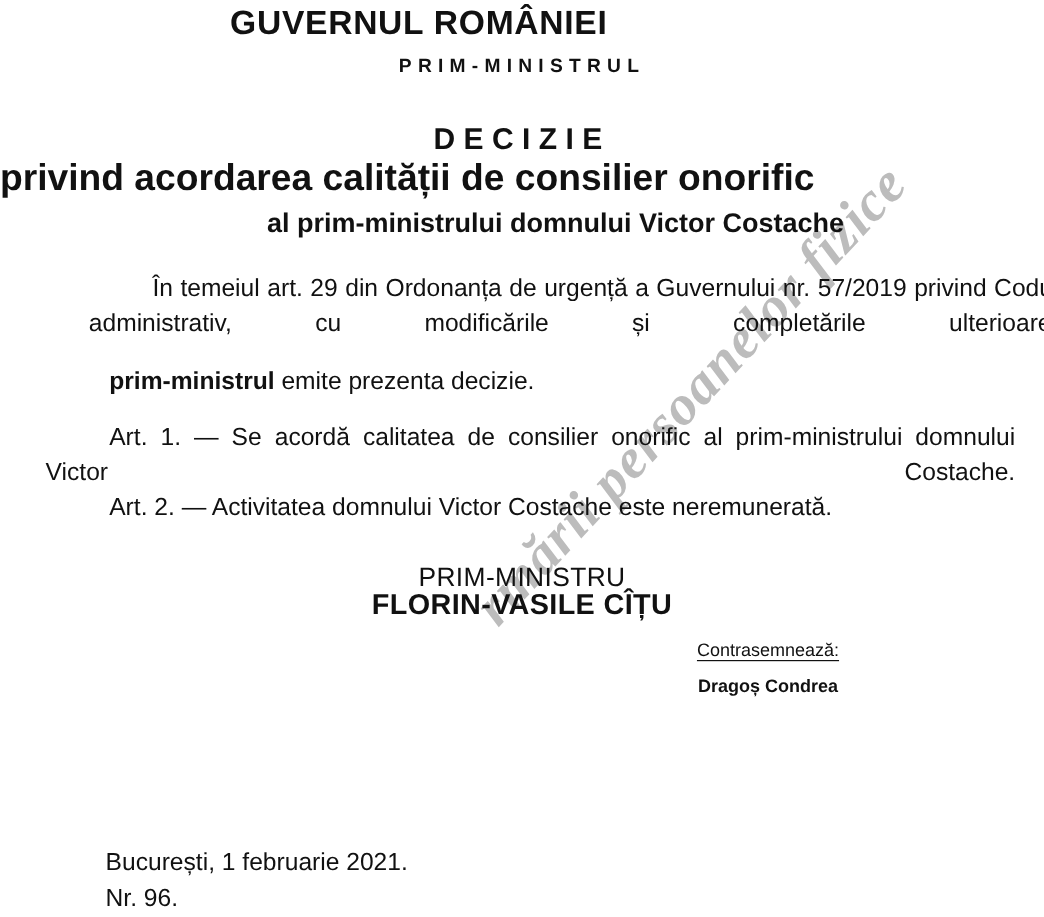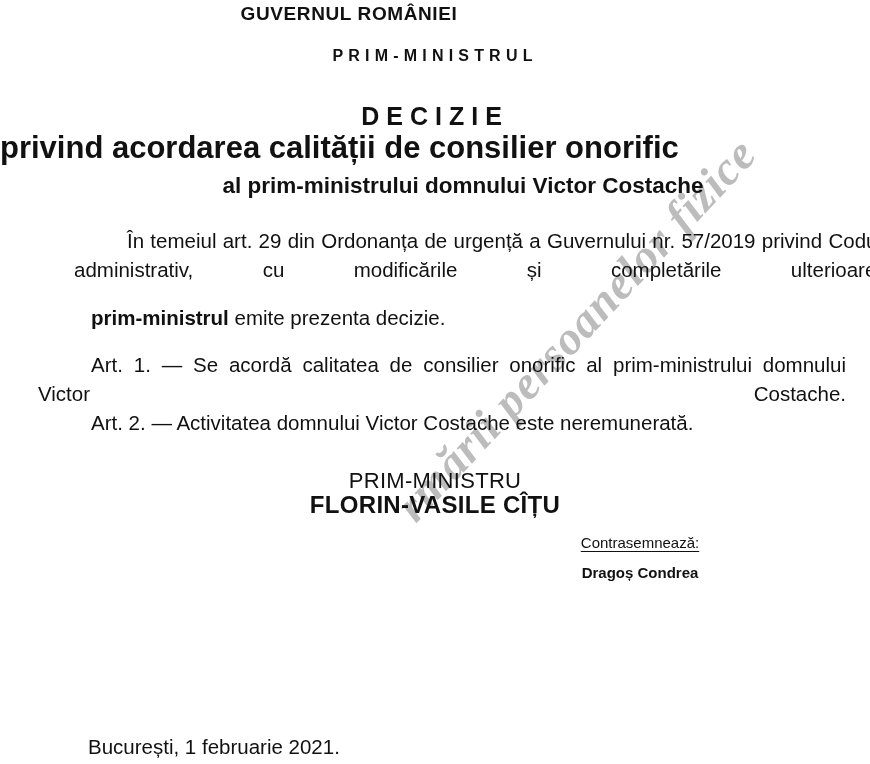--- a/index.html
+++ b/index.html
@@ -52,21 +52,21 @@
     inset: 0;
     z-index: 2;
   }
 
   .hdr-gov {
     position: absolute;
     top: 3px;
     left: 0;
     width: 698px;
     text-align: center;
-    font-size: 19px;
+    font-size: 28px;
     font-weight: 700;
     letter-spacing: 0.6px;
   }
   .hdr-pm {
     position: absolute;
     top: 47px;
     left: 0;
     width: 870px;
     text-align: center;
     font-size: 16px;
@@ -169,21 +169,21 @@
   }
   .counter-name { font-weight: 700; }
 
   .footer-block {
     position: absolute;
     left: 88px;
     top: 704px;
     font-size: 20.5px;
     line-height: 30px;
   }
-  .footer-block div { white-space: nowrap; margin-top: 28px; }
+  .footer-block div { white-space: nowrap; }
 </style>
 </head>
 <body>
 
 <div class="page">
 
   <div class="watermark-layer">
     <div class="watermark-text">rmării persoanelor fizice</div>
   </div>
 

